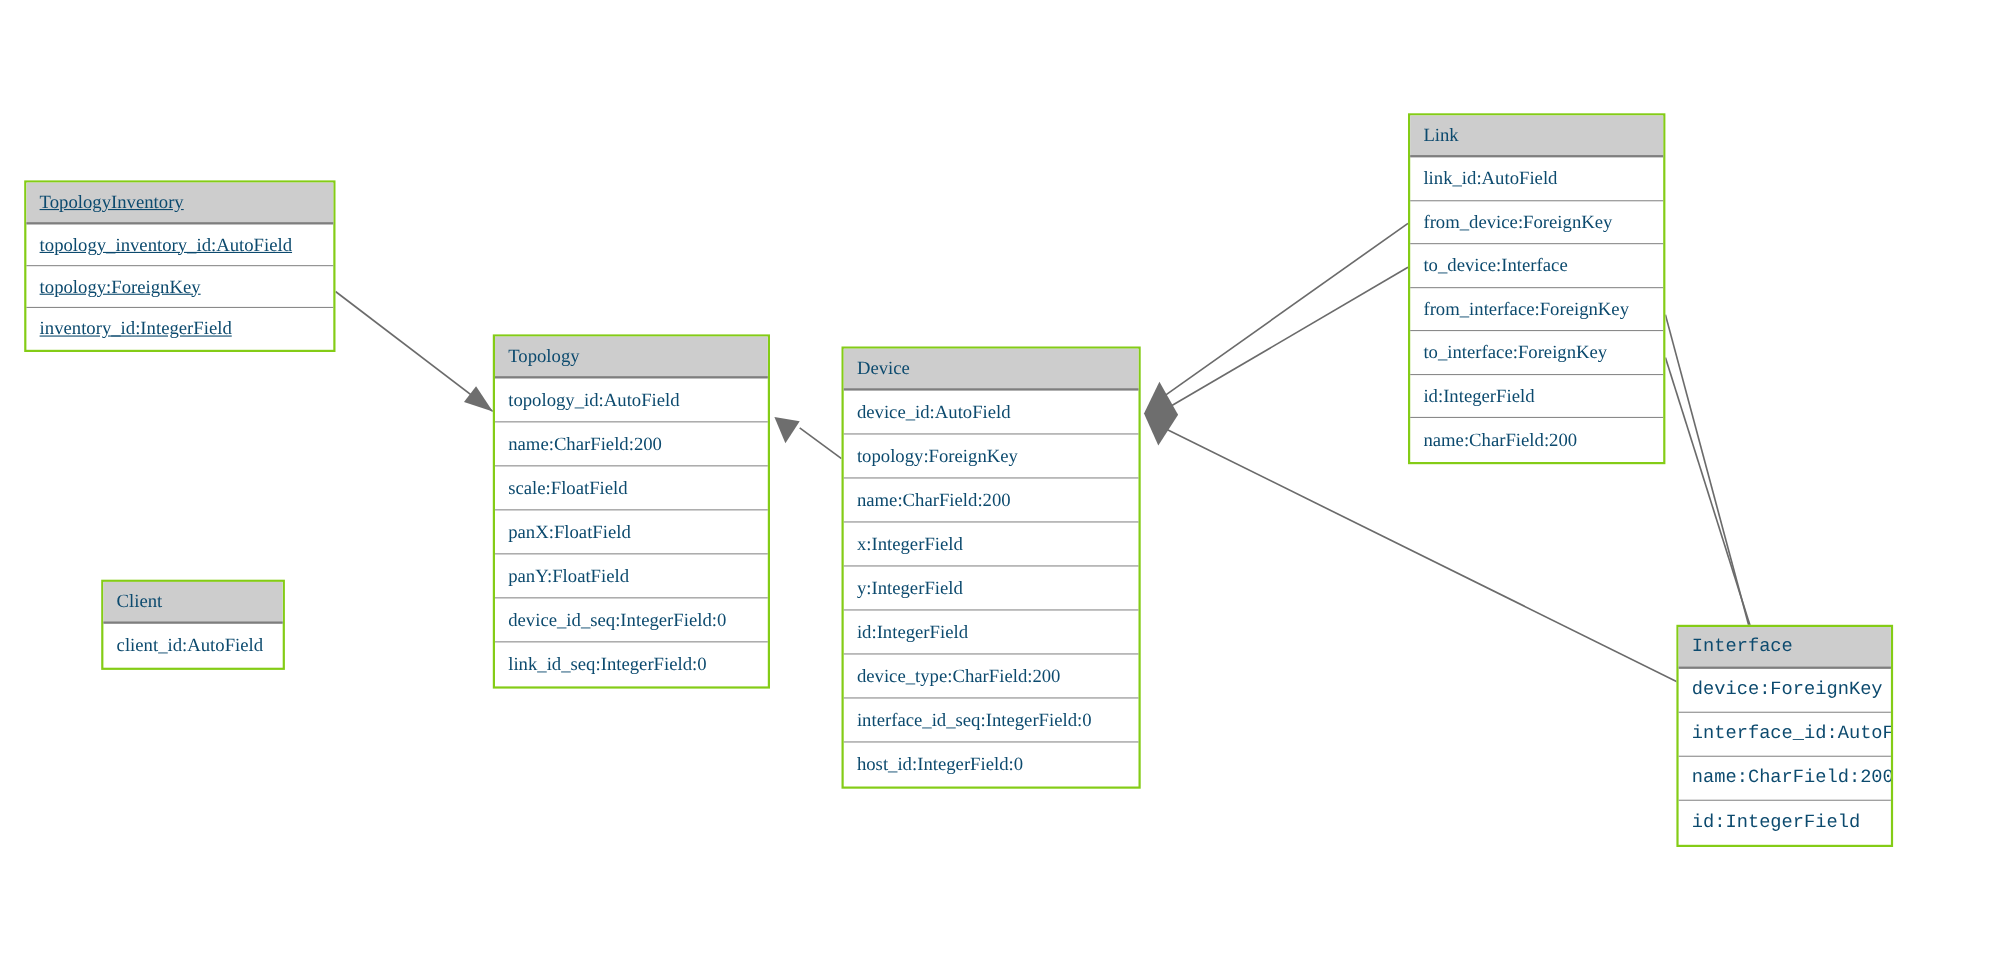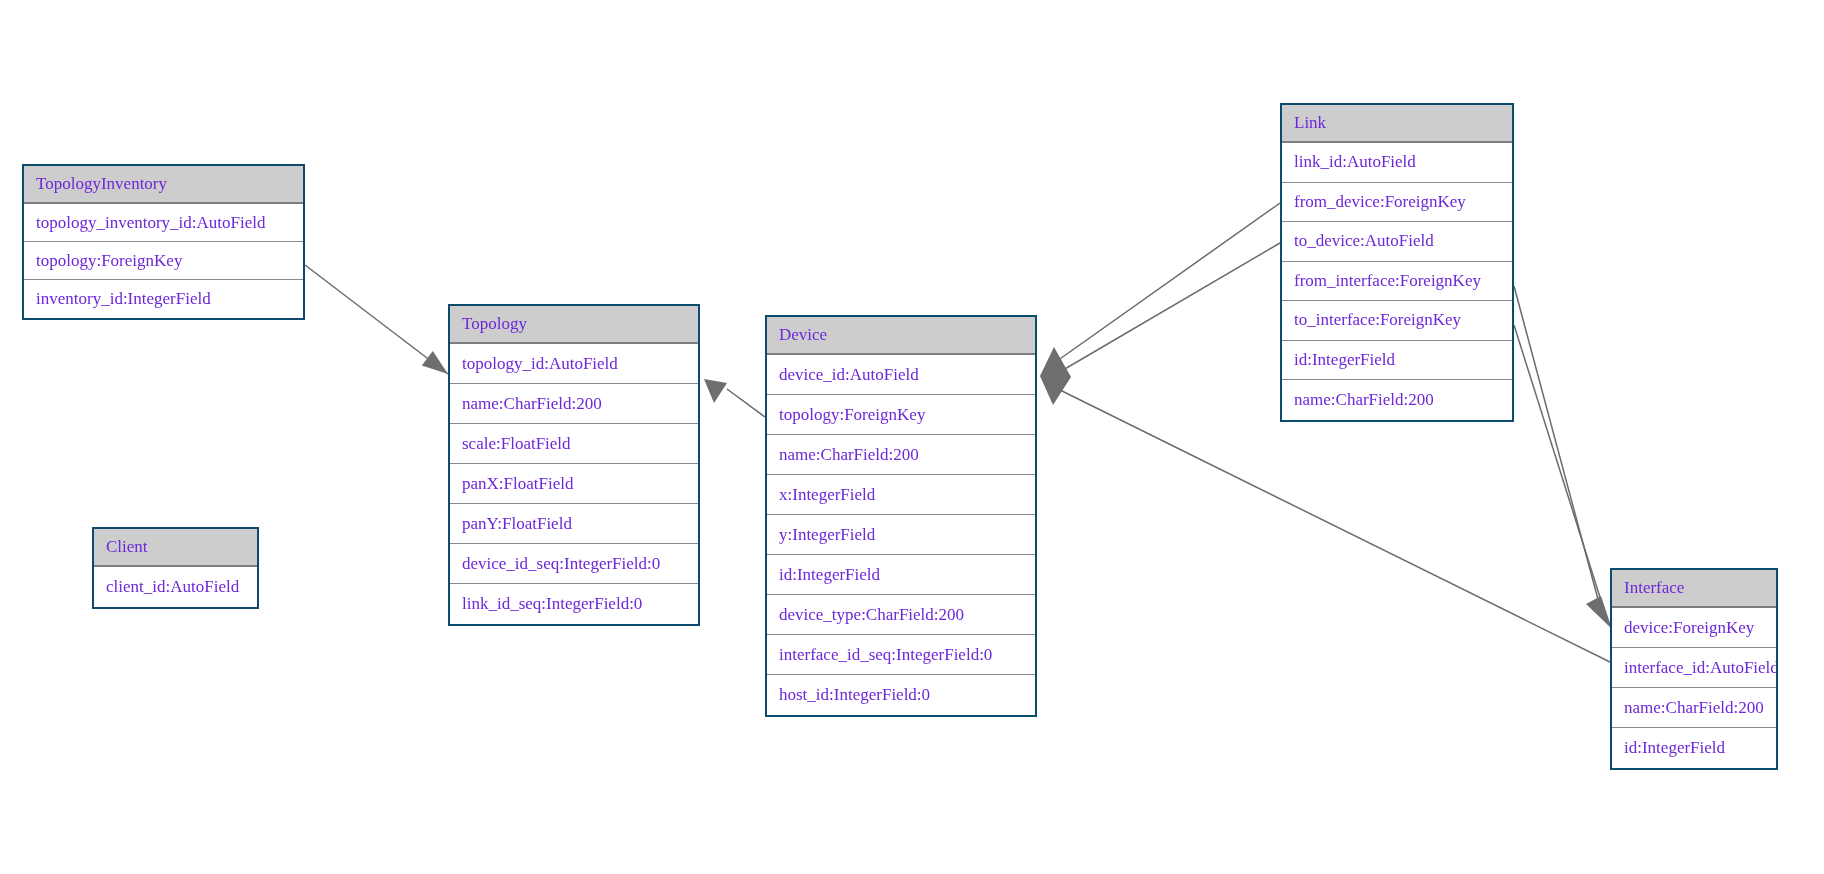--- a/index.html
+++ b/index.html
@@ -18,23 +18,23 @@
   .edges-layer {
     position: absolute;
     left: 0;
     top: 0;
     width: 1824px;
     height: 874px;
   }
   .model-table {
     position: absolute;
     box-sizing: border-box;
-    border: 2px solid #0c4a6e;
+    border: 2px solid #84cc16;
     background: #ffffff;
-    color: #6d28d9;
+    color: #0c4a6e;
     font-size: 17px;
   }
   .model-table .tbl-header {
     box-sizing: border-box;
     height: 38px;
     background: #cdcdcd;
     border-bottom: 2px solid #7e7e7e;
     display: flex;
     align-items: center;
     padding: 0 12px;
@@ -74,21 +74,21 @@
 
     <line x1="1610" y1="662" x2="1060" y2="390" fill="none"></line>
     <polygon points="1040,376 1054,347 1071,377 1053,405" stroke="none"></polygon>
 
     <line x1="1514" y1="286" x2="1599" y2="603" fill="none"></line>
 
     <line x1="1514" y1="325" x2="1604" y2="610" fill="none"></line>
     <polygon points="1612,629 1586,604 1601,596" stroke="none"></polygon>
   </svg>
 
-  <div class="model-table" style="left:22px; top:164px; width:283px; --rh:38px;">
+  <div class="model-table" style="left:22px; top:164px; width:283px;text-decoration:underline; --rh:38px;">
     <div class="tbl-header">TopologyInventory</div>
     <div class="tbl-rows">
         <div class="tbl-row">topology_inventory_id:AutoField</div>
         <div class="tbl-row">topology:ForeignKey</div>
         <div class="tbl-row">inventory_id:IntegerField</div>
       </div>
   </div>
 
   <div class="model-table" style="left:448px; top:304px; width:252px; --rh:40px;">
     <div class="tbl-header">Topology</div>
@@ -123,29 +123,29 @@
         <div class="tbl-row">interface_id_seq:IntegerField:0</div>
         <div class="tbl-row">host_id:IntegerField:0</div>
       </div>
   </div>
 
   <div class="model-table" style="left:1280px; top:103px; width:234px; --rh:39.5px;">
     <div class="tbl-header">Link</div>
     <div class="tbl-rows">
         <div class="tbl-row">link_id:AutoField</div>
         <div class="tbl-row">from_device:ForeignKey</div>
-        <div class="tbl-row">to_device:AutoField</div>
+        <div class="tbl-row">to_device:Interface</div>
         <div class="tbl-row">from_interface:ForeignKey</div>
         <div class="tbl-row">to_interface:ForeignKey</div>
         <div class="tbl-row">id:IntegerField</div>
         <div class="tbl-row">name:CharField:200</div>
       </div>
   </div>
 
-  <div class="model-table" style="left:1610px; top:568px; width:168px; --rh:40px;">
+  <div class="model-table" style="left:1524px; top:568px; width:197px;font-family:Liberation Mono, monospace; --rh:40px;">
     <div class="tbl-header">Interface</div>
     <div class="tbl-rows">
         <div class="tbl-row">device:ForeignKey</div>
         <div class="tbl-row">interface_id:AutoField</div>
         <div class="tbl-row">name:CharField:200</div>
         <div class="tbl-row">id:IntegerField</div>
       </div>
   </div>
 
 </div>

